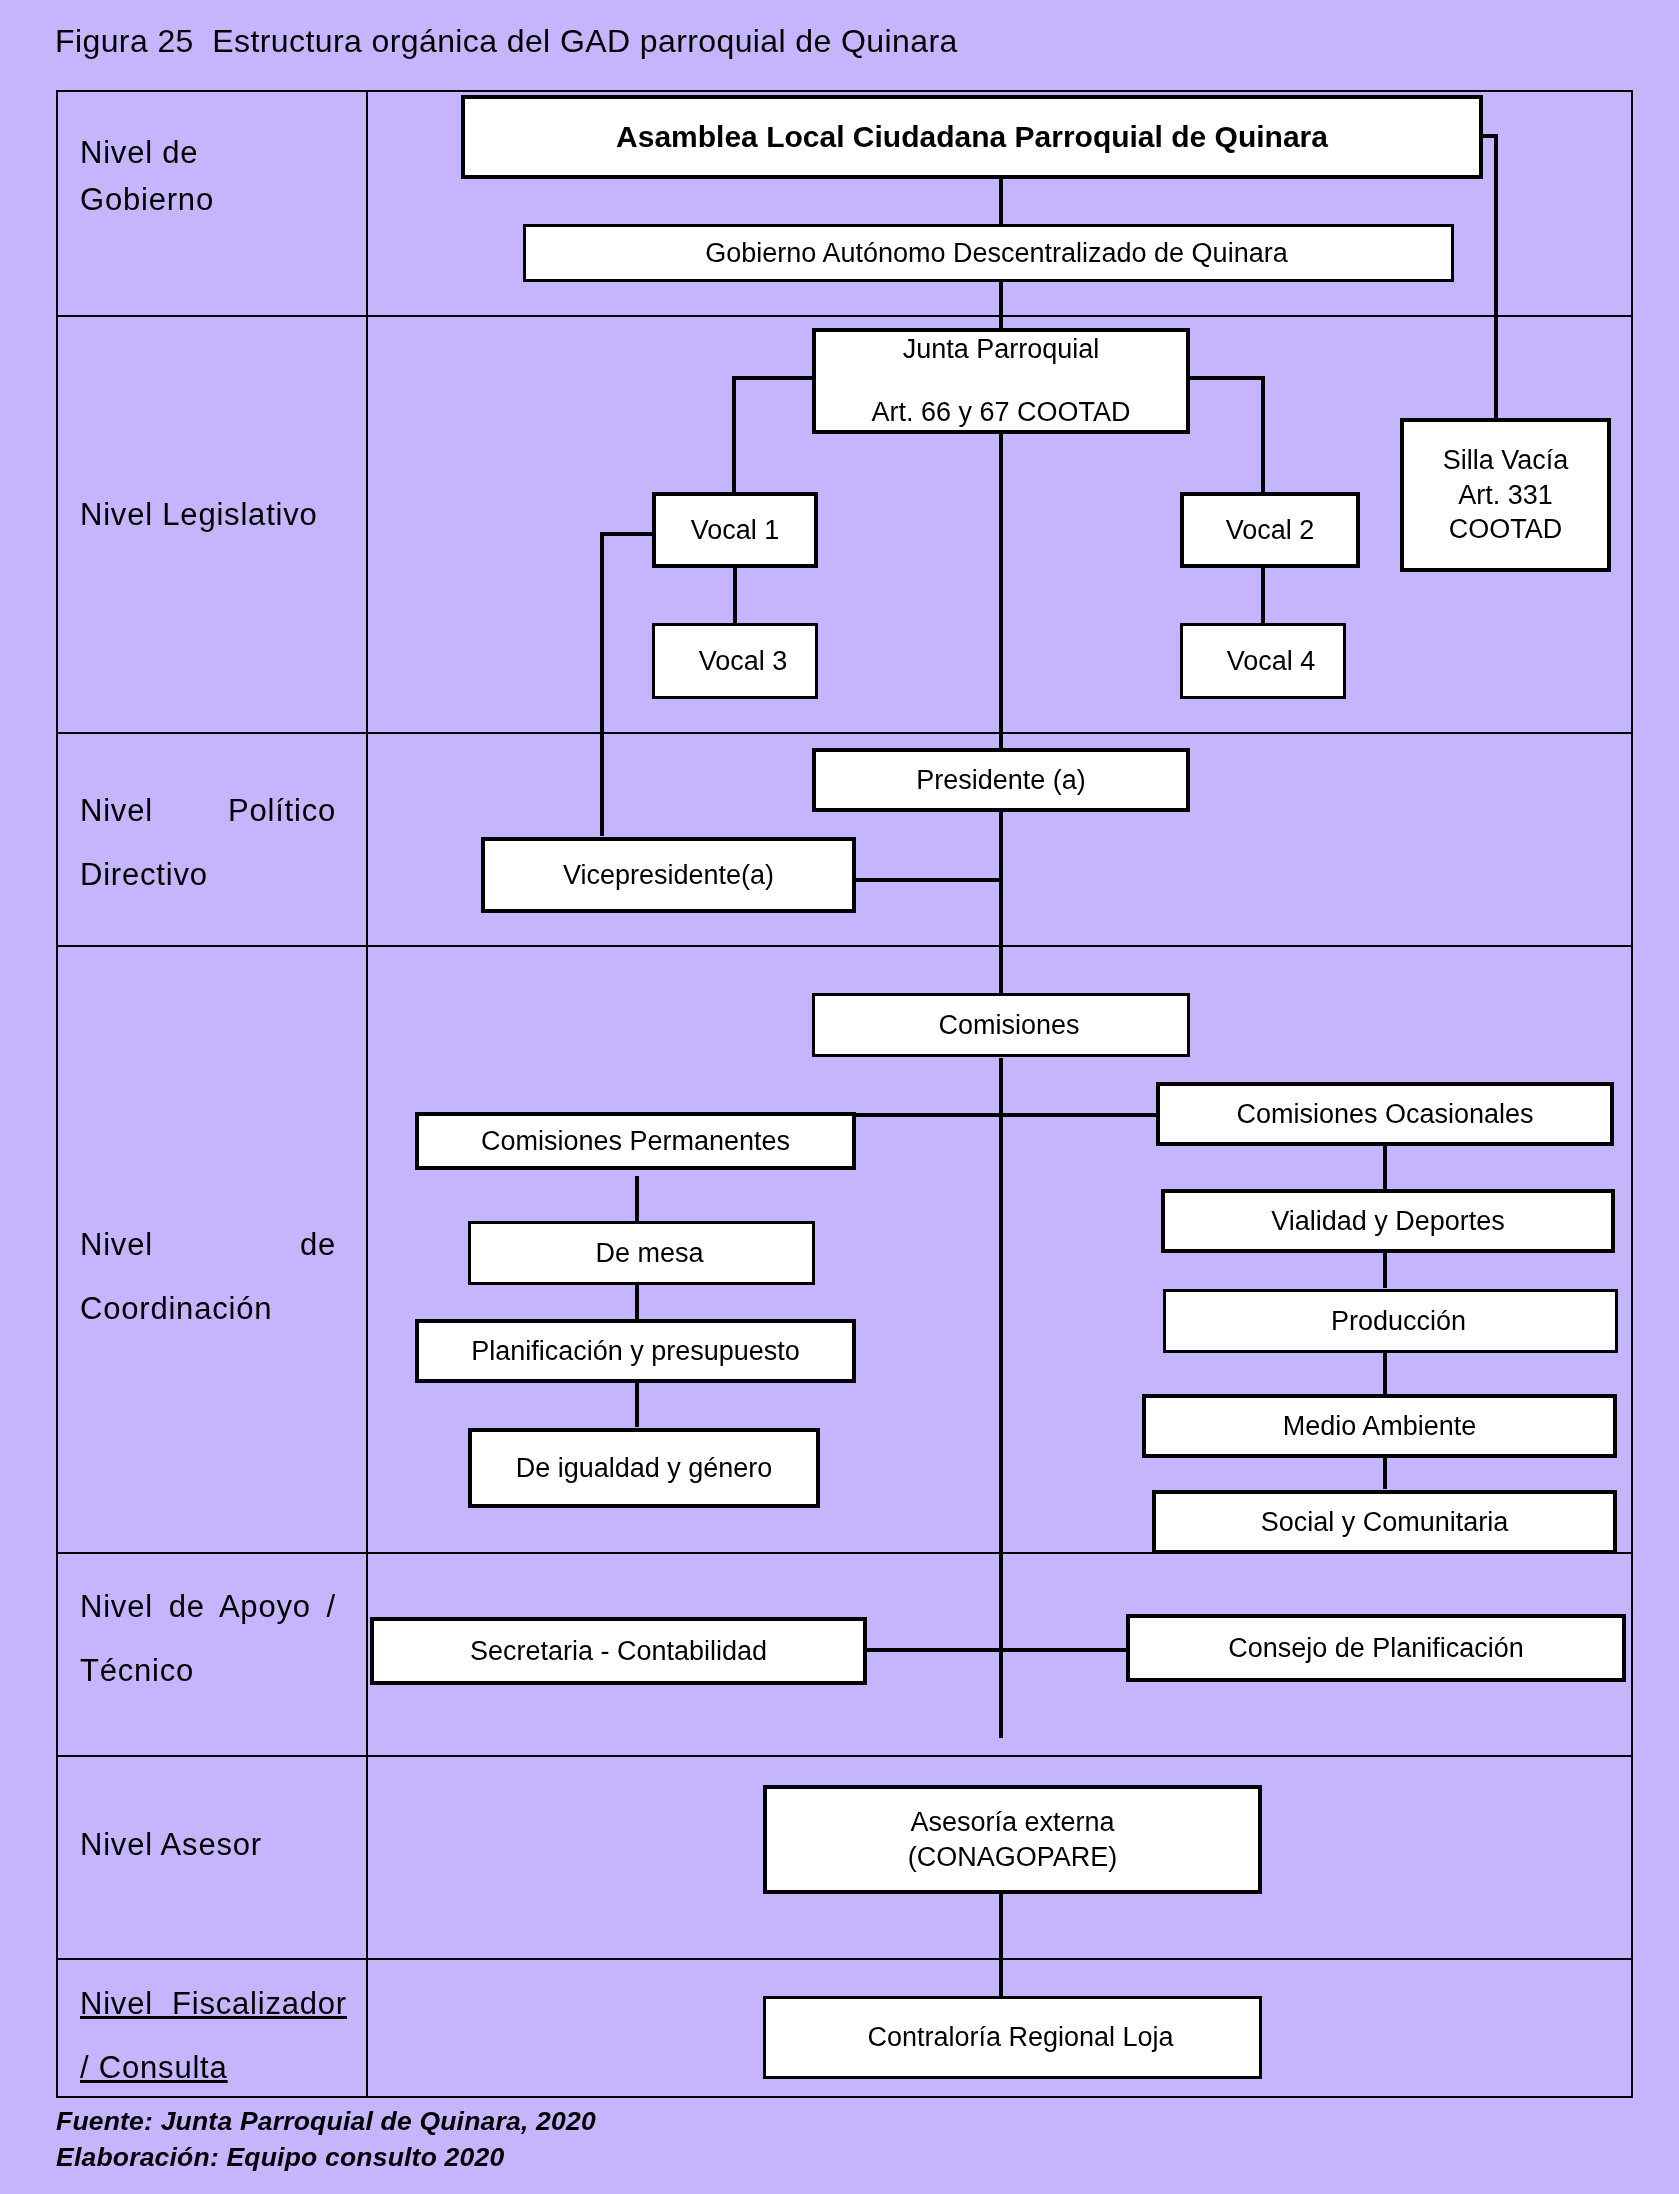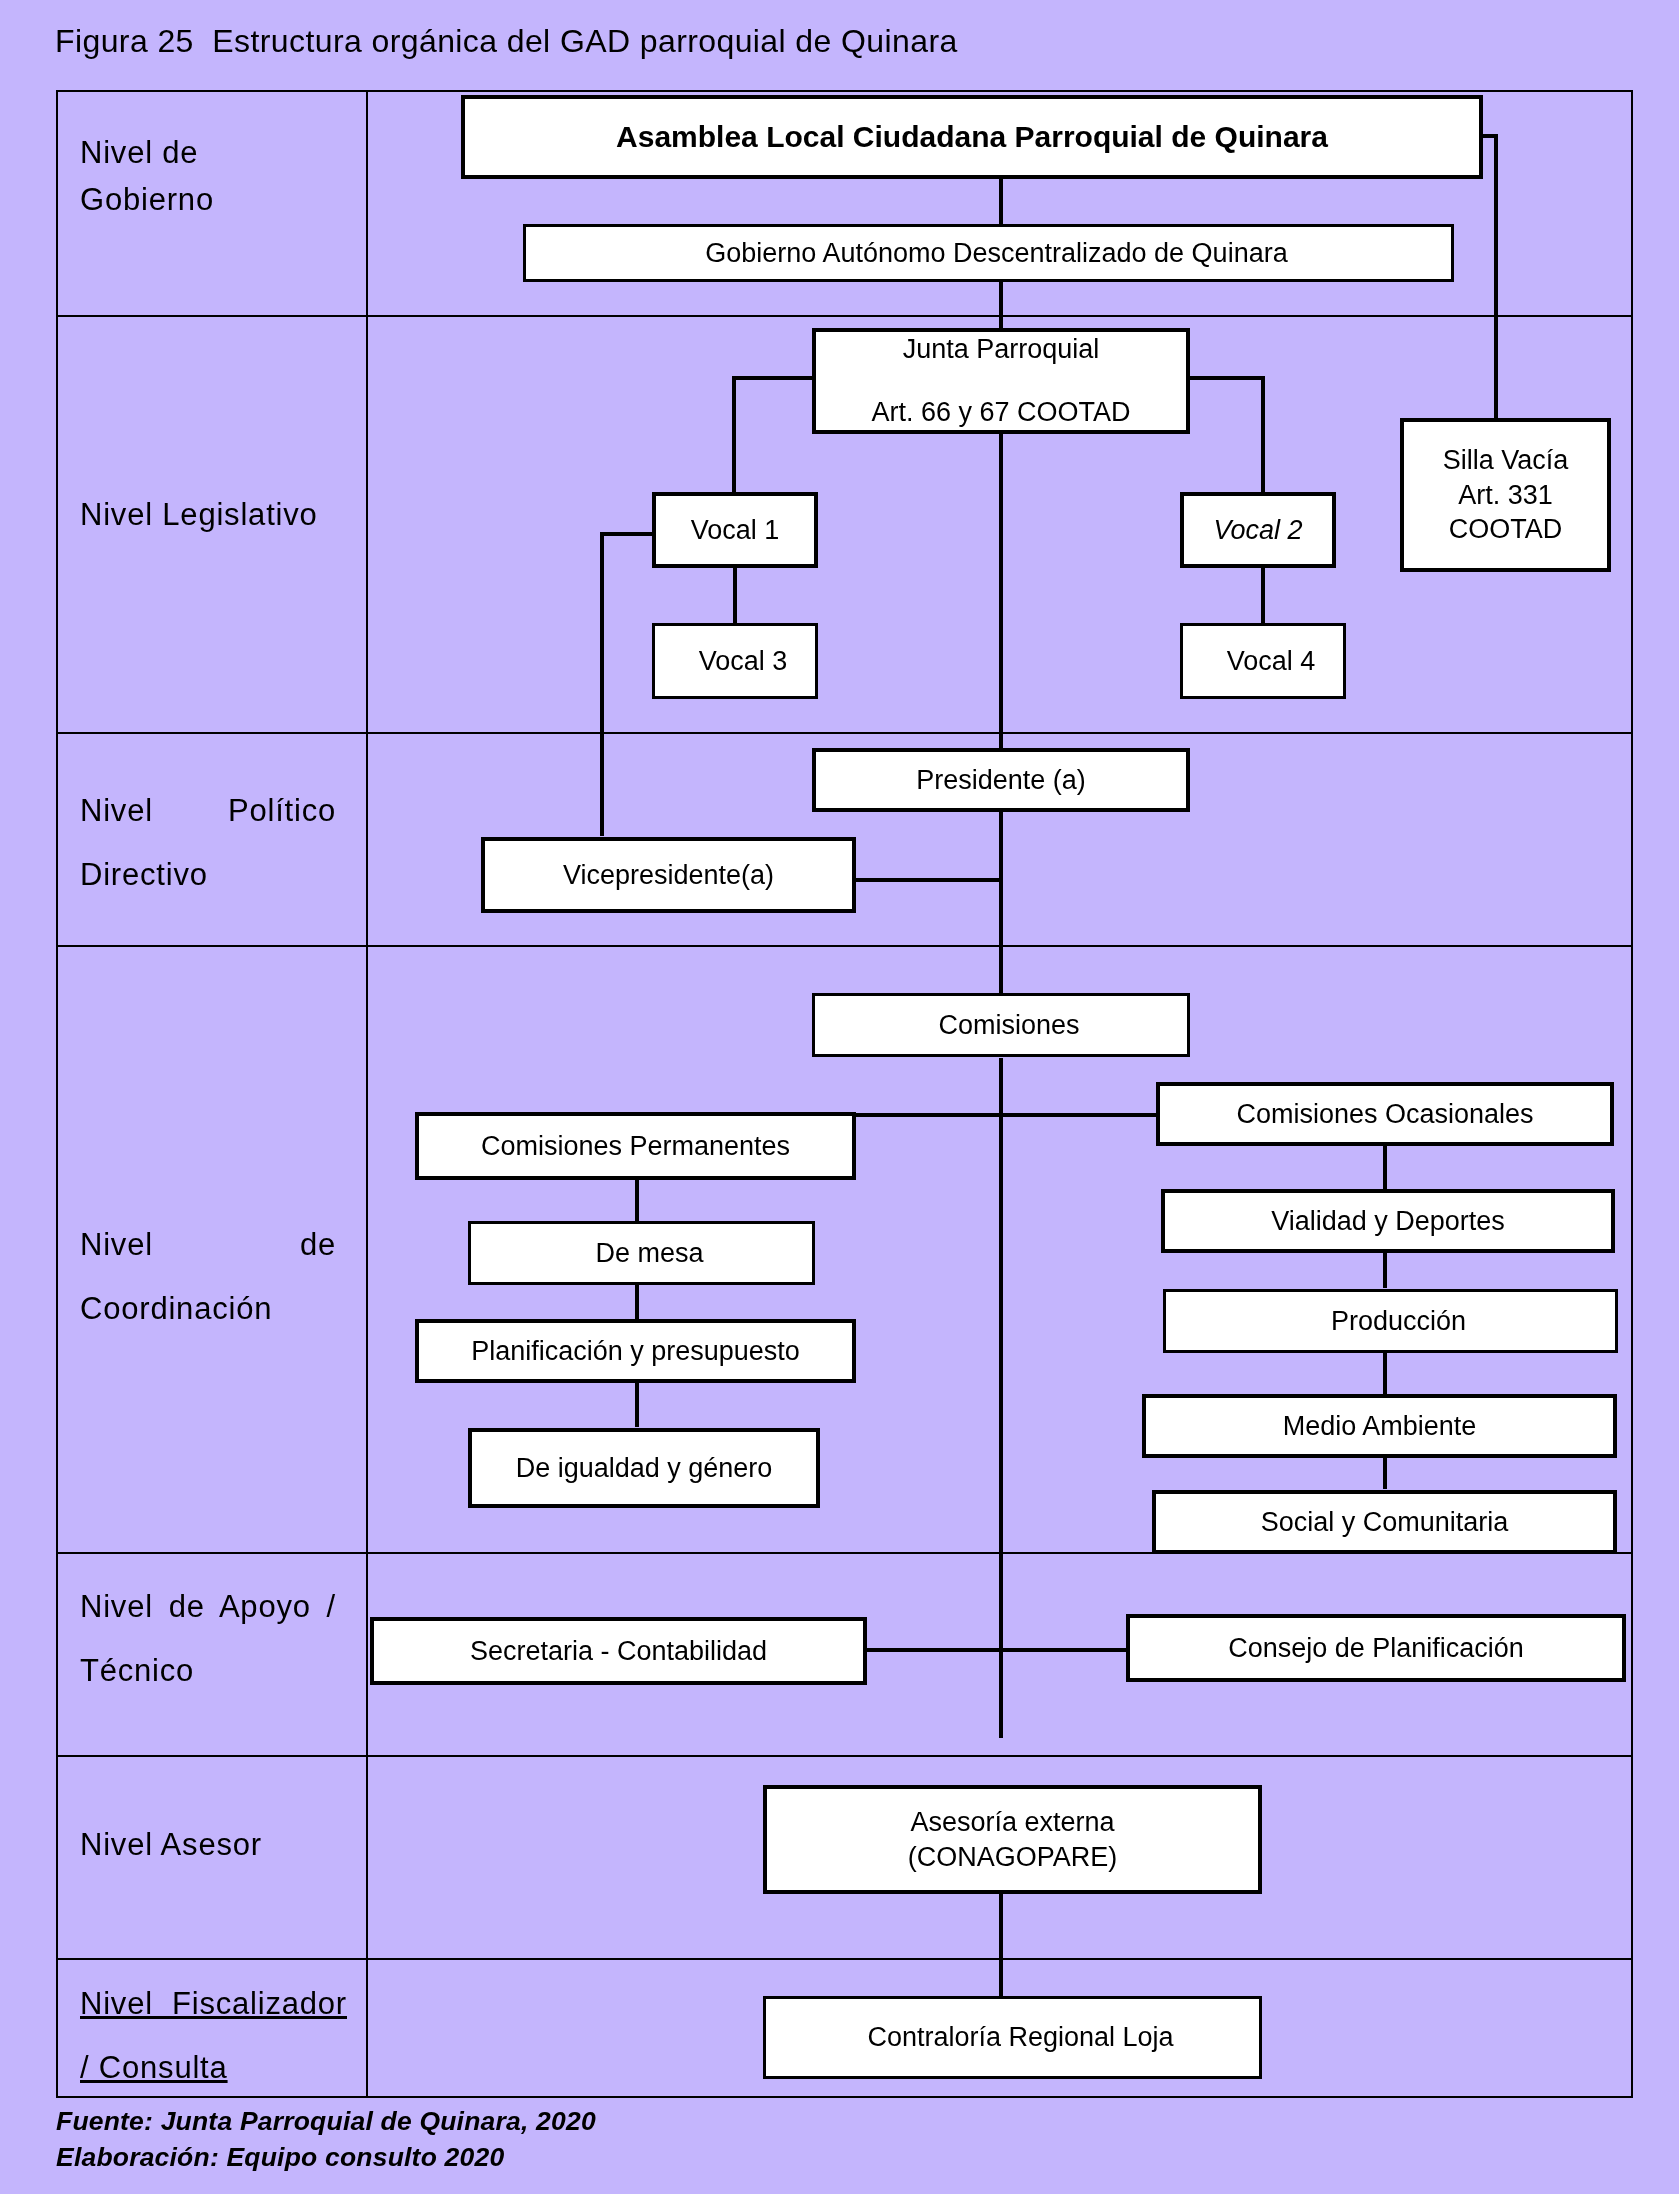--- a/index.html
+++ b/index.html
@@ -150,39 +150,39 @@
     <span>Art. 66 y 67 COOTAD</span>
   </div>
   <div class="node" style="left:1400px;top:418px;width:211px;height:154px;">
     <span>Silla Vacía</span>
     <span>Art. 331</span>
     <span>COOTAD</span>
   </div>
   <div class="node" style="left:652px;top:492px;width:166px;height:76px;">
     <span>Vocal 1</span>
   </div>
-  <div class="node" style="left:1180px;top:492px;width:156px;height:76px;font-style:italic;">
+  <div class="node" style="left:1180px;top:492px;width:180px;height:76px;">
     <span>Vocal 2</span>
   </div>
   <div class="node b4" style="left:652px;top:623px;width:166px;height:76px;">
     <span>Vocal 3</span>
   </div>
   <div class="node b4" style="left:1180px;top:623px;width:166px;height:76px;">
     <span>Vocal 4</span>
   </div>
   <div class="node" style="left:812px;top:748px;width:378px;height:64px;">
     <span>Presidente (a)</span>
   </div>
   <div class="node b6" style="left:481px;top:837px;width:375px;height:76px;">
     <span>Vicepresidente(a)</span>
   </div>
   <div class="node b4" style="left:812px;top:993px;width:378px;height:64px;">
     <span>Comisiones</span>
   </div>
-  <div class="node" style="left:415px;top:1112px;width:441px;height:68px;">
+  <div class="node" style="left:415px;top:1112px;width:441px;height:58px;">
     <span>Comisiones Permanentes</span>
   </div>
   <div class="node" style="left:1156px;top:1082px;width:458px;height:64px;">
     <span>Comisiones Ocasionales</span>
   </div>
   <div class="node b4" style="left:468px;top:1221px;width:347px;height:64px;">
     <span>De mesa</span>
   </div>
   <div class="node" style="left:1161px;top:1189px;width:454px;height:64px;">
     <span>Vialidad y Deportes</span>

